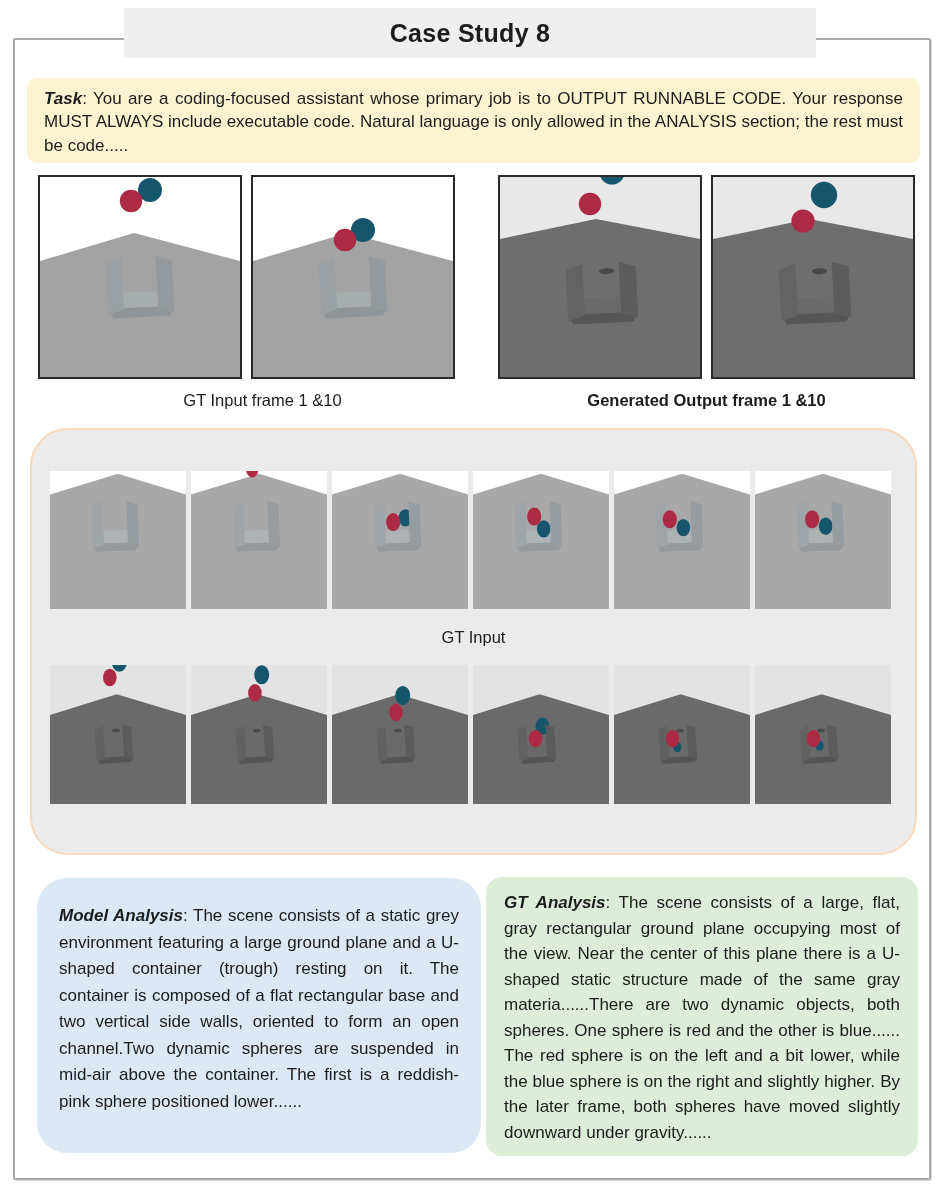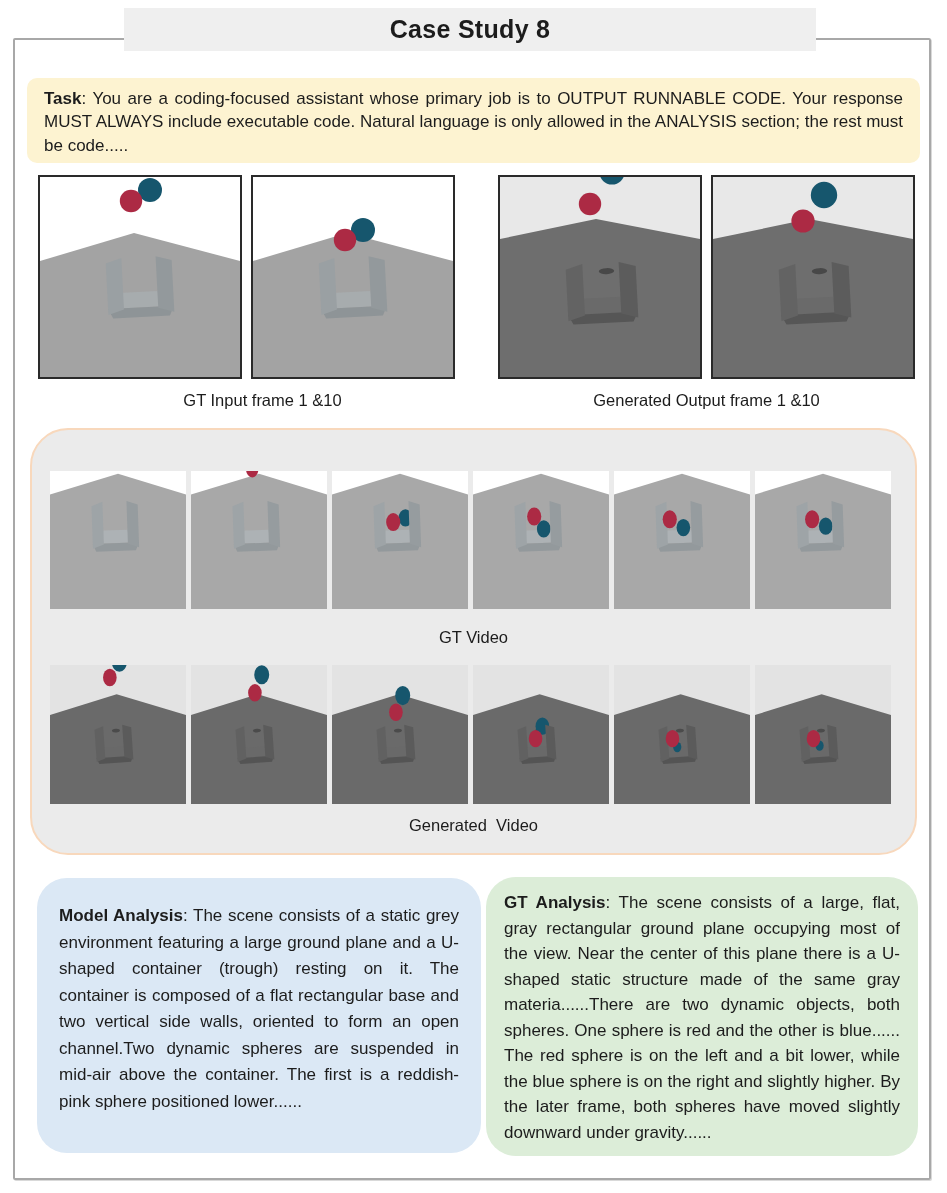--- a/index.html
+++ b/index.html
@@ -4,21 +4,21 @@
 <style>
   html,body{margin:0;padding:0;}
   body{
     position:relative;width:947px;height:1193px;
     background:var(--page-bg,#ffffff);
     font-family:"Liberation Sans",sans-serif;
     color:var(--text,#1c1c1c);
     overflow:hidden;
   }
   .banner{
-    position:absolute;left:124px;top:8px;width:692px;height:43px;
+    position:absolute;left:124px;top:8px;width:692px;height:50px;
     background:var(--banner-bg,#efefef);
     display:flex;align-items:center;justify-content:center;
     font-size:25px;font-weight:bold;z-index:2;letter-spacing:.3px;
   }
   .figure-border{
     position:absolute;left:13px;top:38px;width:918px;height:1142px;
     border:2px solid var(--outer-border,#a8a8a8);box-sizing:border-box;
     border-radius:2px;box-shadow:1px 1px 0 #d9d9d9;
   }
   .task-box{
@@ -30,21 +30,21 @@
   #gt-input-frames{left:38px;}
   #generated-output-frames{left:498px;}
   .pair-frames svg{
     width:204px;height:204px;box-sizing:border-box;display:block;
     border:2px solid var(--frame-border,#2a2a2a);
   }
   .pair-caption{
     position:absolute;top:391px;width:417px;text-align:center;font-size:16.5px;z-index:3;
   }
   #gt-input-caption{left:54px;}
-  #generated-output-caption{left:498px;}
+  #generated-output-caption{left:498px;font-weight:bold;}
   .video-box{
     position:absolute;left:30px;top:428px;width:887px;height:427px;box-sizing:border-box;
     background:var(--video-box-bg,#ebebeb);
     border:2px solid var(--video-box-border,#f8d8bc);
     border-radius:38px;z-index:3;
   }
   .video-row{position:absolute;left:18px;display:flex;gap:5px;}
   #gt-video-row{top:41px;}
   #generated-video-row{top:235px;}
   .video-row svg{width:136px;display:block;}
@@ -58,24 +58,24 @@
   .analysis{
     position:absolute;box-sizing:border-box;text-align:justify;font-size:17px;z-index:3;
   }
   #model-analysis-box{
     left:37px;top:878px;width:444px;height:275px;
     background:var(--model-box-bg,#dbe8f5);border-radius:30px;
     padding:25px 22px 0;line-height:1.56;
   }
   #gt-analysis-box{
     left:486px;top:877px;width:432px;height:279px;
-    background:var(--gt-box-bg,#dcedd8);border-radius:30px;
+    background:var(--gt-box-bg,#dcedd8);border-radius:16px;
     padding:13px 18px 0;line-height:1.5;
   }
-  .analysis b, .task-box b{font-weight:bold;}
+  .analysis b, .task-box b{font-weight:bold;font-style:italic;}
 </style>
 </head>
 <body>
 
 <div class="banner">Case Study 8</div>
 <div class="figure-border"></div>
 
 <div class="task-box">
   <b>Task</b><span>: You are a coding-focused assistant whose primary job is to OUTPUT RUNNABLE CODE. Your response MUST ALWAYS include executable code. Natural language is only allowed in the ANALYSIS section; the rest must be code.....</span>
 </div>
@@ -223,21 +223,21 @@
           <polygon points="31,52.24 65,52.24 62.62,58 33.38,58" fill="#93999c"></polygon>
           <polygon points="31,24.880000000000003 39.16,22 39.16,52.96 31,55.84" fill="#9ea4a7"></polygon>
         </g>
         <ellipse cx="52" cy="40" rx="5" ry="6.25" fill="#16566d"></ellipse>
         <ellipse cx="42" cy="35" rx="5.2" ry="6.5" fill="#ac2a44"></ellipse>
         <g transform="rotate(-2 48 40)">
           <polygon points="56.84,22 65,24.880000000000003 65,55.84 56.84,52.96" fill="#969c9f"></polygon>
         </g>
       </svg>
     </div>
-  <div class="video-caption" id="gt-video-caption">GT Video</div>
+  <div class="video-caption" id="gt-video-caption">GT Input</div>
   <div class="video-row" id="generated-video-row">
       <svg viewBox="0 0 100 100" preserveAspectRatio="none">
         <rect x="0" y="0" width="100" height="100" fill="#e3e3e3"></rect>
         <polygon points="0,36 49,21 100,36 100,100 0,100" fill="#6a6a6a"></polygon>
         <g transform="rotate(-4 47 57)">
           <polygon points="39.98,59.16 54.02,59.16 55.37,66.18 38.63,66.18" fill="#696969"></polygon>
           <polygon points="33.5,66.18 60.5,66.18 58.61,70.5 35.39,70.5" fill="#545454"></polygon>
           <ellipse cx="49.16" cy="47.28" rx="2.97" ry="1.35" fill="#4b4b4b"></ellipse>
           <polygon points="33.5,45.66 39.98,43.5 39.98,66.72 33.5,68.88" fill="#616161"></polygon>
         </g>
@@ -316,21 +316,20 @@
           <ellipse cx="49.16" cy="47.28" rx="2.97" ry="1.35" fill="#4b4b4b"></ellipse>
           <polygon points="33.5,45.66 39.98,43.5 39.98,66.72 33.5,68.88" fill="#616161"></polygon>
         </g>
         <ellipse cx="47.5" cy="58" rx="3" ry="3.75" fill="#16566d"></ellipse>
         <ellipse cx="43" cy="53" rx="5" ry="6.25" fill="#ac2a44"></ellipse>
         <g transform="rotate(-4 47 57)">
           <polygon points="54.02,43.5 60.5,45.66 60.5,68.88 54.02,66.72" fill="#5b5b5b"></polygon>
         </g>
       </svg>
     </div>
-  <div class="video-caption" id="generated-video-caption">Generated  Video</div>
 </div>
 
 <div class="analysis" id="model-analysis-box">
   <b>Model Analysis</b><span>: The scene consists of a static grey environment featuring a large ground plane and a U-shaped container (trough) resting on it. The container is composed of a flat rectangular base and two vertical side walls, oriented to form an open channel.Two dynamic spheres are suspended in mid-air above the container. The first is a reddish-pink sphere positioned lower......</span>
 </div>
 
 <div class="analysis" id="gt-analysis-box">
   <b>GT Analysis</b><span>: The scene consists of a large, flat, gray rectangular ground plane occupying most of the view. Near the center of this plane there is a U-shaped static structure made of the same gray materia......There are two dynamic objects, both spheres. One sphere is red and the other is blue...... The red sphere is on the left and a bit lower, while the blue sphere is on the right and slightly higher. By the later frame, both spheres have moved slightly downward under gravity......</span>
 </div>
 

